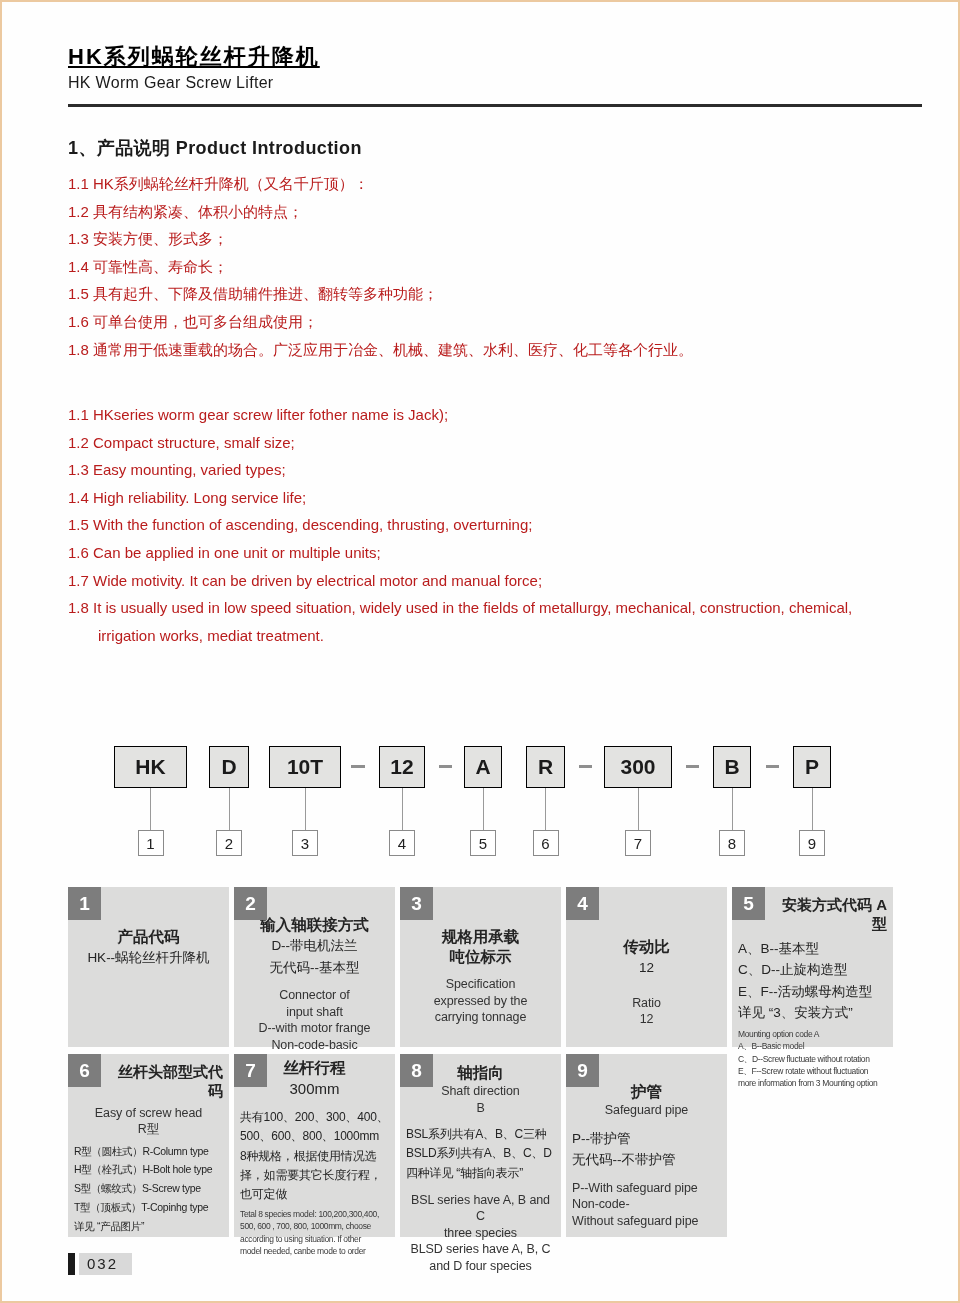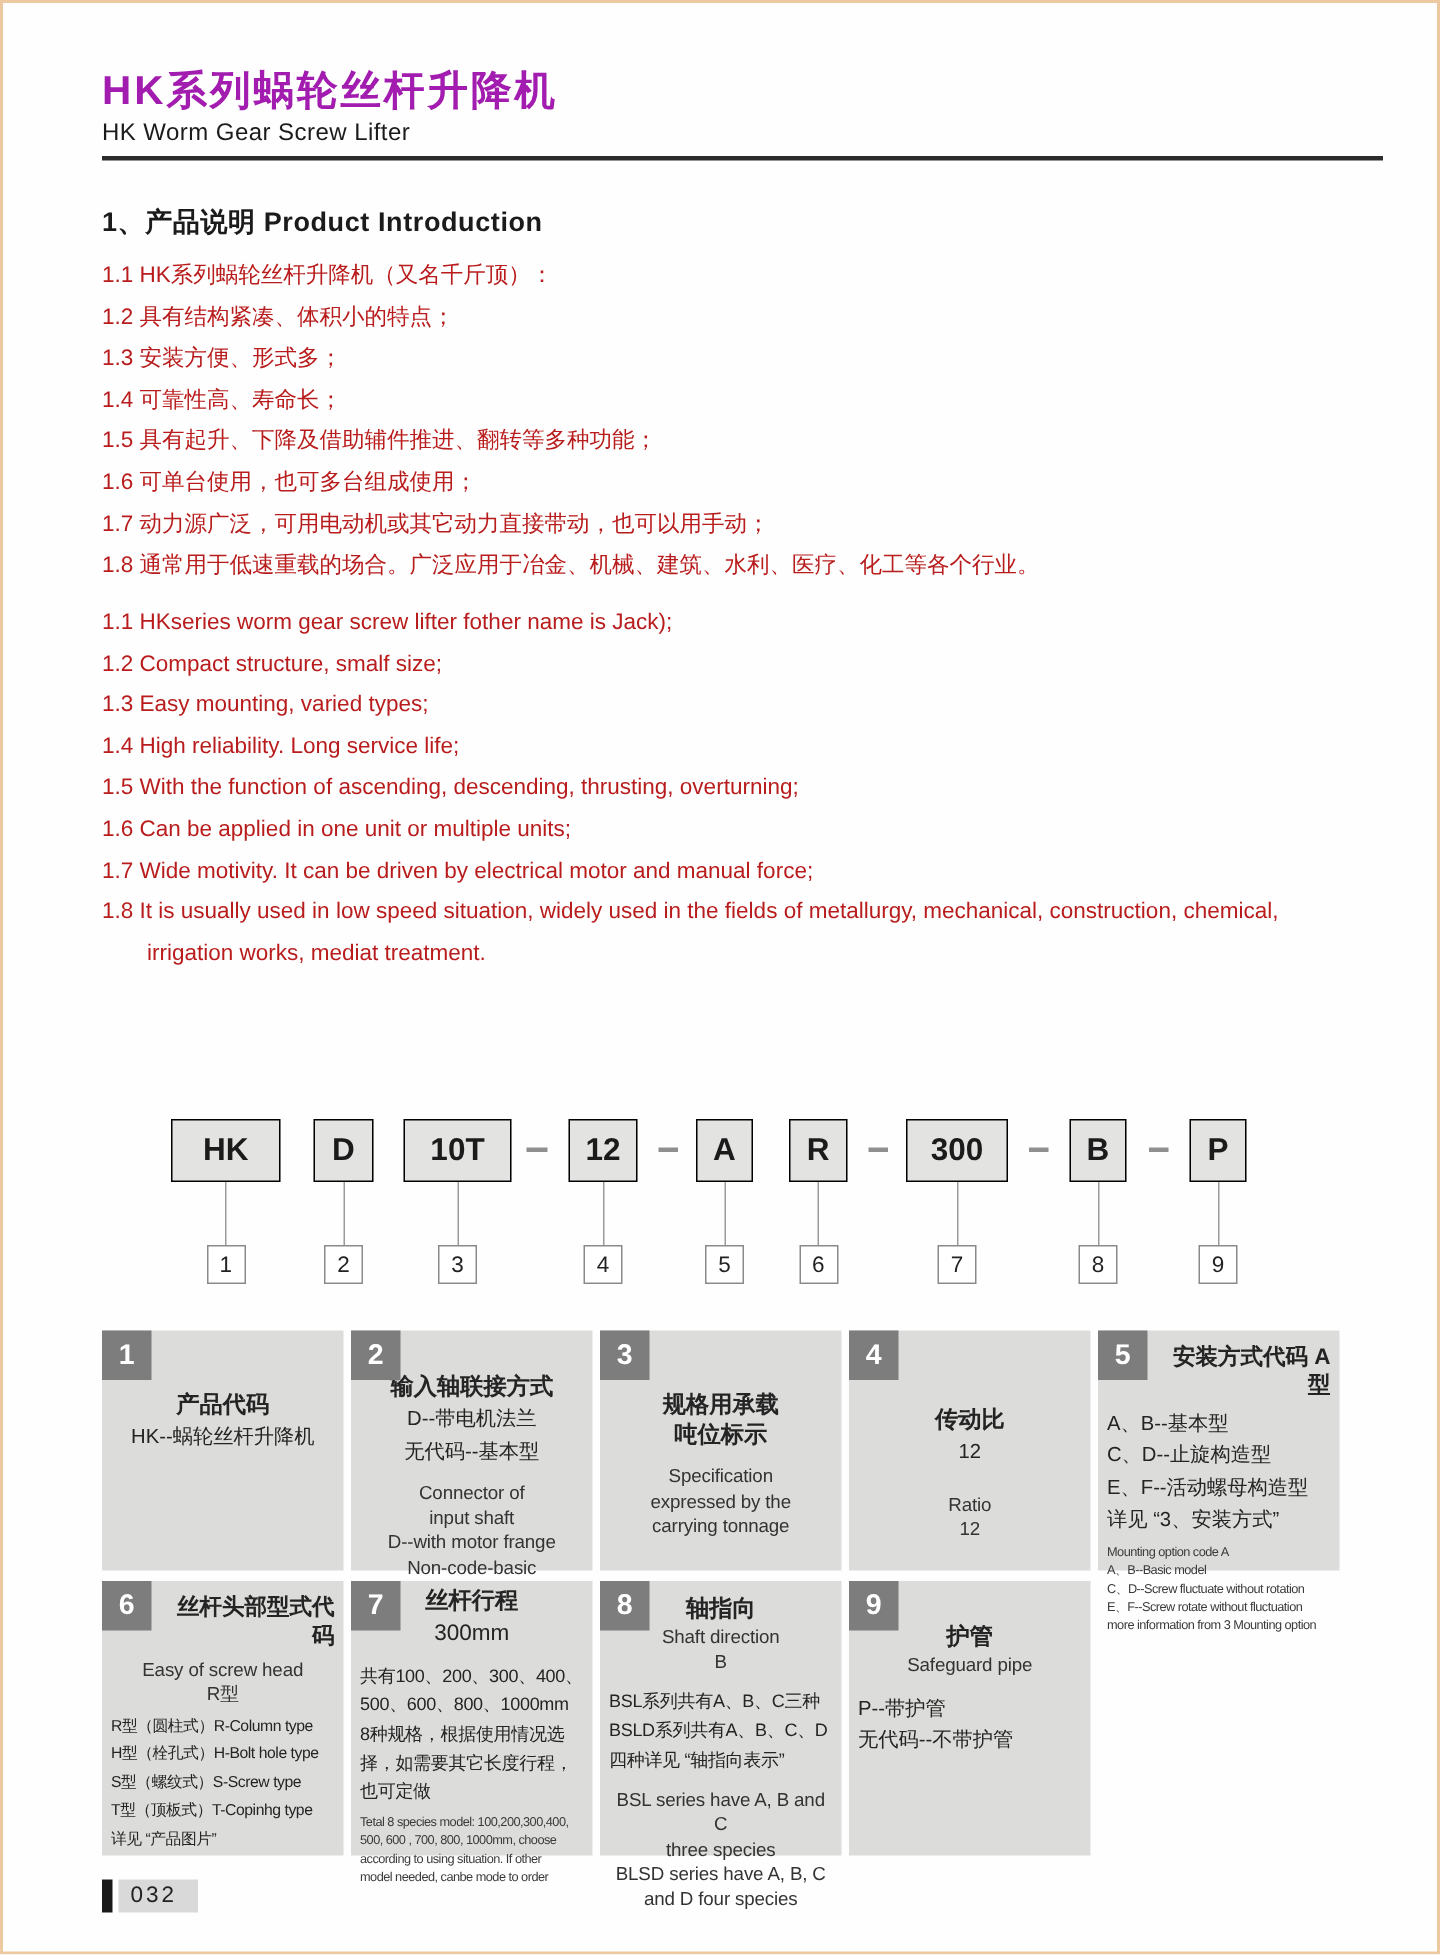--- a/index.html
+++ b/index.html
@@ -3,21 +3,21 @@
 <meta charset="utf-8">
 <style>
   html,body{margin:0;padding:0;background:#fff;}
   .page{
     position:relative;box-sizing:border-box;width:960px;height:1303px;
     background:#fefefe;border:2px solid #ecc9a0;overflow:hidden;
     font-family:"Liberation Sans","DejaVu Sans",sans-serif;color:#222;
   }
   
   .hdr{position:absolute;left:66px;top:40px;}
-  .hdr-zh{font-size:27px;font-weight:bold;color:#a21caf;letter-spacing:2px;}
+  .hdr-zh{font-size:22px;font-weight:bold;color:#000000;letter-spacing:2px;text-decoration:underline;}
   .hdr-en{font-size:16px;color:#1b1b1b;margin-top:2px;letter-spacing:.3px;}
   .hdr-line{position:absolute;left:66px;width:854px;top:102px;height:3px;background:#2c2c2c;}
   
   .sec-h{position:absolute;left:66px;font-size:18px;font-weight:bold;color:#1b1b1b;letter-spacing:.4px;}
   .sec1-h{top:134px;}
   .sec2-h{top:686px;}
   
   .list{position:absolute;left:66px;width:830px;font-size:15px;color:#b91c1c;}
   .list .item{line-height:27.6px;padding-left:30px;text-indent:-30px;}
   .zh-list{top:168px;}
@@ -71,21 +71,20 @@
   <div class="hdr-line"></div>
 
   <div class="sec-h sec1-h">1、产品说明 Product Introduction</div>
   <div class="list zh-list">
       <div class="item">1.1 HK系列蜗轮丝杆升降机（又名千斤顶）：</div>
       <div class="item">1.2 具有结构紧凑、体积小的特点；</div>
       <div class="item">1.3 安装方便、形式多；</div>
       <div class="item">1.4 可靠性高、寿命长；</div>
       <div class="item">1.5 具有起升、下降及借助辅件推进、翻转等多种功能；</div>
       <div class="item">1.6 可单台使用，也可多台组成使用；</div>
-      <div class="item">1.7 动力源广泛，可用电动机或其它动力直接带动，也可以用手动；</div>
       <div class="item">1.8 通常用于低速重载的场合。广泛应用于冶金、机械、建筑、水利、医疗、化工等各个行业。</div>
     </div>
   <div class="list en-list">
       <div class="item">1.1 HKseries worm gear screw lifter fother name is Jack);</div>
       <div class="item">1.2 Compact structure, smalf size;</div>
       <div class="item">1.3 Easy mounting, varied types;</div>
       <div class="item">1.4 High reliability. Long service life;</div>
       <div class="item">1.5 With the function of ascending, descending, thrusting, overturning;</div>
       <div class="item">1.6 Can be applied in one unit or multiple units;</div>
       <div class="item">1.7 Wide motivity. It can be driven by electrical motor and manual force;</div>
@@ -212,20 +211,23 @@
 three species
 BLSD series have A, B, C
 and D four species</div>
         </div>
         <div class="panel">
           <div class="badge">9</div>
           <div class="blk title mt3">护管</div>
           <div class="blk en center">Safeguard pipe</div>
           <div class="blk zh left mt1">P--带护管
 无代码--不带护管</div>
+          <div class="blk en left mt1">P--With safeguard pipe
+Non-code-
+Without safeguard pipe</div>
         </div>
       </div>
   </div>
 
   <div class="footer">
     <div class="fbar"></div>
     <div class="fnum">032</div>
   </div>
 
 </div>

